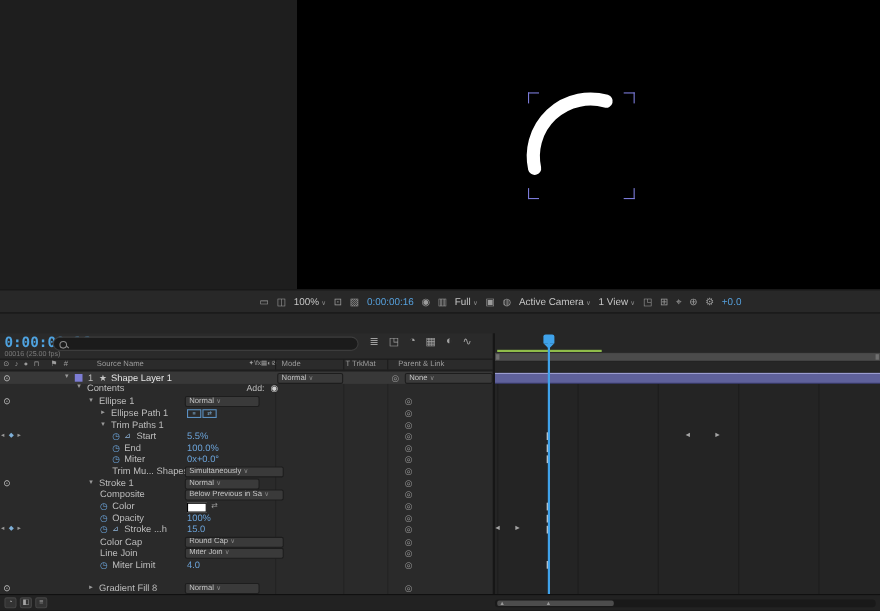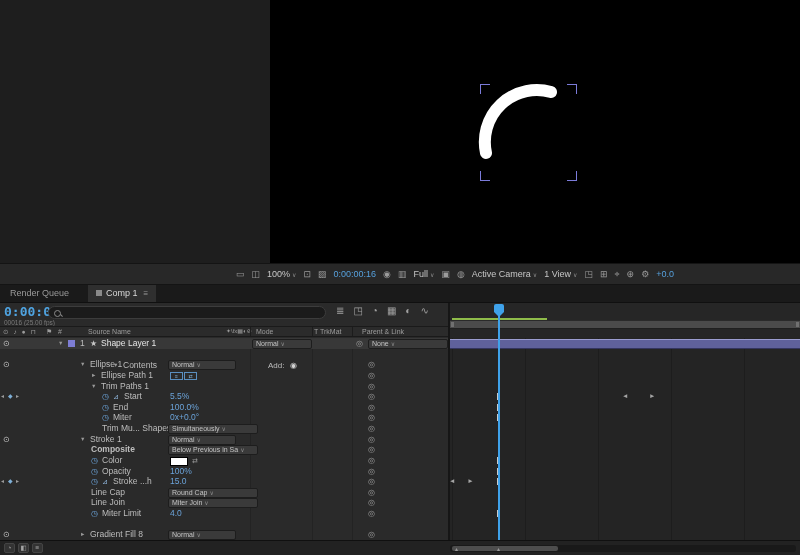--- a/index.html
+++ b/index.html
@@ -140,24 +140,20 @@
       <span class="tbt">Active Camera<i class="ca">∨</i></span>
       <span class="tbt">1 View<i class="ca">∨</i></span>
       <span class="tbi">◳</span>
       <span class="tbi">⊞</span>
       <span class="tbi">⌖</span>
       <span class="tbi">⊕</span>
       <span class="tbi">⚙</span>
       <span class="tbt blue">+0.0</span>
     </div>
 
-  <div class="tabbar">
-    <span class="tab inactive">Render Queue</span>
-    <span class="tab active"><span class="tabsq"></span><span>Comp 1</span><span class="tabmenu">≡</span></span>
-  </div>
 
   <div class="lpanel">
     <div class="bigtc">0:00:00:16</div>
     <div class="fps">00016 (25.00 fps)</div>
     <div class="searchbox">
       <span class="mag"></span>
       <input value="" style="">
     </div>
     <div class="licons" id="licons">
         <span class="pbi">≣</span>
@@ -195,21 +191,21 @@
           <span class="eye">⊙</span>
           <span class="tw" style="left: 58px;">▼</span>
           <span class="lsw" style="left: 68px;"></span>
           <span style="left: 80px;">1</span>
           <span class="st" style="left: 90px;">★</span>
           <span class="lname" style="left: 101px;">Shape Layer 1</span>
           <span class="dd" style="left: 252px; width: 52px;">Normal<i class="ca">∨</i></span>
           <span class="pw" style="left: 356px;">◎</span>
           <span class="dd" style="left: 368px; width: 72px;">None<i class="ca">∨</i></span>
         </div>
-        <div class="lrow" style="top: 22px; margin-left: 44px;">
+        <div class="lrow" style="top: 9px;">
           <span class="tw" style="left: 69px;">▼</span>
           <span class="plab" style="left: 79px;">Contents</span>
           <span class="addl" style="left: 224px;">Add:</span>
           <span class="addb" style="left: 246px;">◉</span>
         </div>
         <div class="lrow" style="top: 21.26px;">
           <span class="eye">⊙</span>
           <span class="tw" style="left: 80px;">▼</span>
           <span class="plab" style="left: 90px;">Ellipse 1</span>
           <span class="dd" style="left: 168px; width: 60px;">Normal<i class="ca">∨</i></span>
@@ -255,21 +251,21 @@
           <span class="pw" style="left: 368px;">◎</span>
         </div>
         <div class="lrow" style="top: 95.67px;">
           <span class="eye">⊙</span>
           <span class="tw" style="left: 80px;">▼</span>
           <span class="plab" style="left: 90px;">Stroke 1</span>
           <span class="dd" style="left: 168px; width: 60px;">Normal<i class="ca">∨</i></span>
           <span class="pw" style="left: 368px;">◎</span>
         </div>
         <div class="lrow" style="top: 106.3px;">
-          <span class="plab" style="left: 91px; font-weight: bold;">Composite</span>
+          <span class="plab" style="left: 91px;">Composite</span>
           <span class="dd" style="left: 168px; width: 82px;">Below Previous in Sa<i class="ca">∨</i></span>
           <span class="pw" style="left: 368px;">◎</span>
         </div>
         <div class="lrow" style="top: 116.93px;">
           <span class="sw on" style="left: 91px;">◷</span>
           <span class="plab" style="left: 102px;">Color</span>
           <span class="csw" style="left: 170px; background: rgb(255, 255, 255);"></span>
           <span class="cex" style="left: 192px;">⇄</span>
           <span class="pw" style="left: 368px;">◎</span>
         </div>
@@ -283,21 +279,21 @@
           <span class="nv" style="left: 1px;">◂</span>
           <span class="nvd" style="left: 8px;">◆</span>
           <span class="nv" style="left: 16px;">▸</span>
           <span class="sw on" style="left: 91px;">◷</span>
           <span class="gr" style="left: 102px;">⊿</span>
           <span class="plab" style="left: 113px;">Stroke ...h</span>
           <span class="val" style="left: 170px;">15.0</span>
           <span class="pw" style="left: 368px;">◎</span>
         </div>
         <div class="lrow" style="top: 148.82px;">
-          <span class="plab" style="left: 91px;">Line Cap</span>
+          <span class="plab" style="left: 91px;">Color Cap</span>
           <span class="dd" style="left: 168px; width: 82px;">Round Cap<i class="ca">∨</i></span>
           <span class="pw" style="left: 368px;">◎</span>
         </div>
         <div class="lrow" style="top: 159.45px;">
           <span class="plab" style="left: 91px;">Line Join</span>
           <span class="dd" style="left: 168px; width: 82px;">Miter Join<i class="ca">∨</i></span>
           <span class="pw" style="left: 368px;">◎</span>
         </div>
         <div class="lrow" style="top: 170.08px;">
           <span class="sw on" style="left: 91px;">◷</span>

